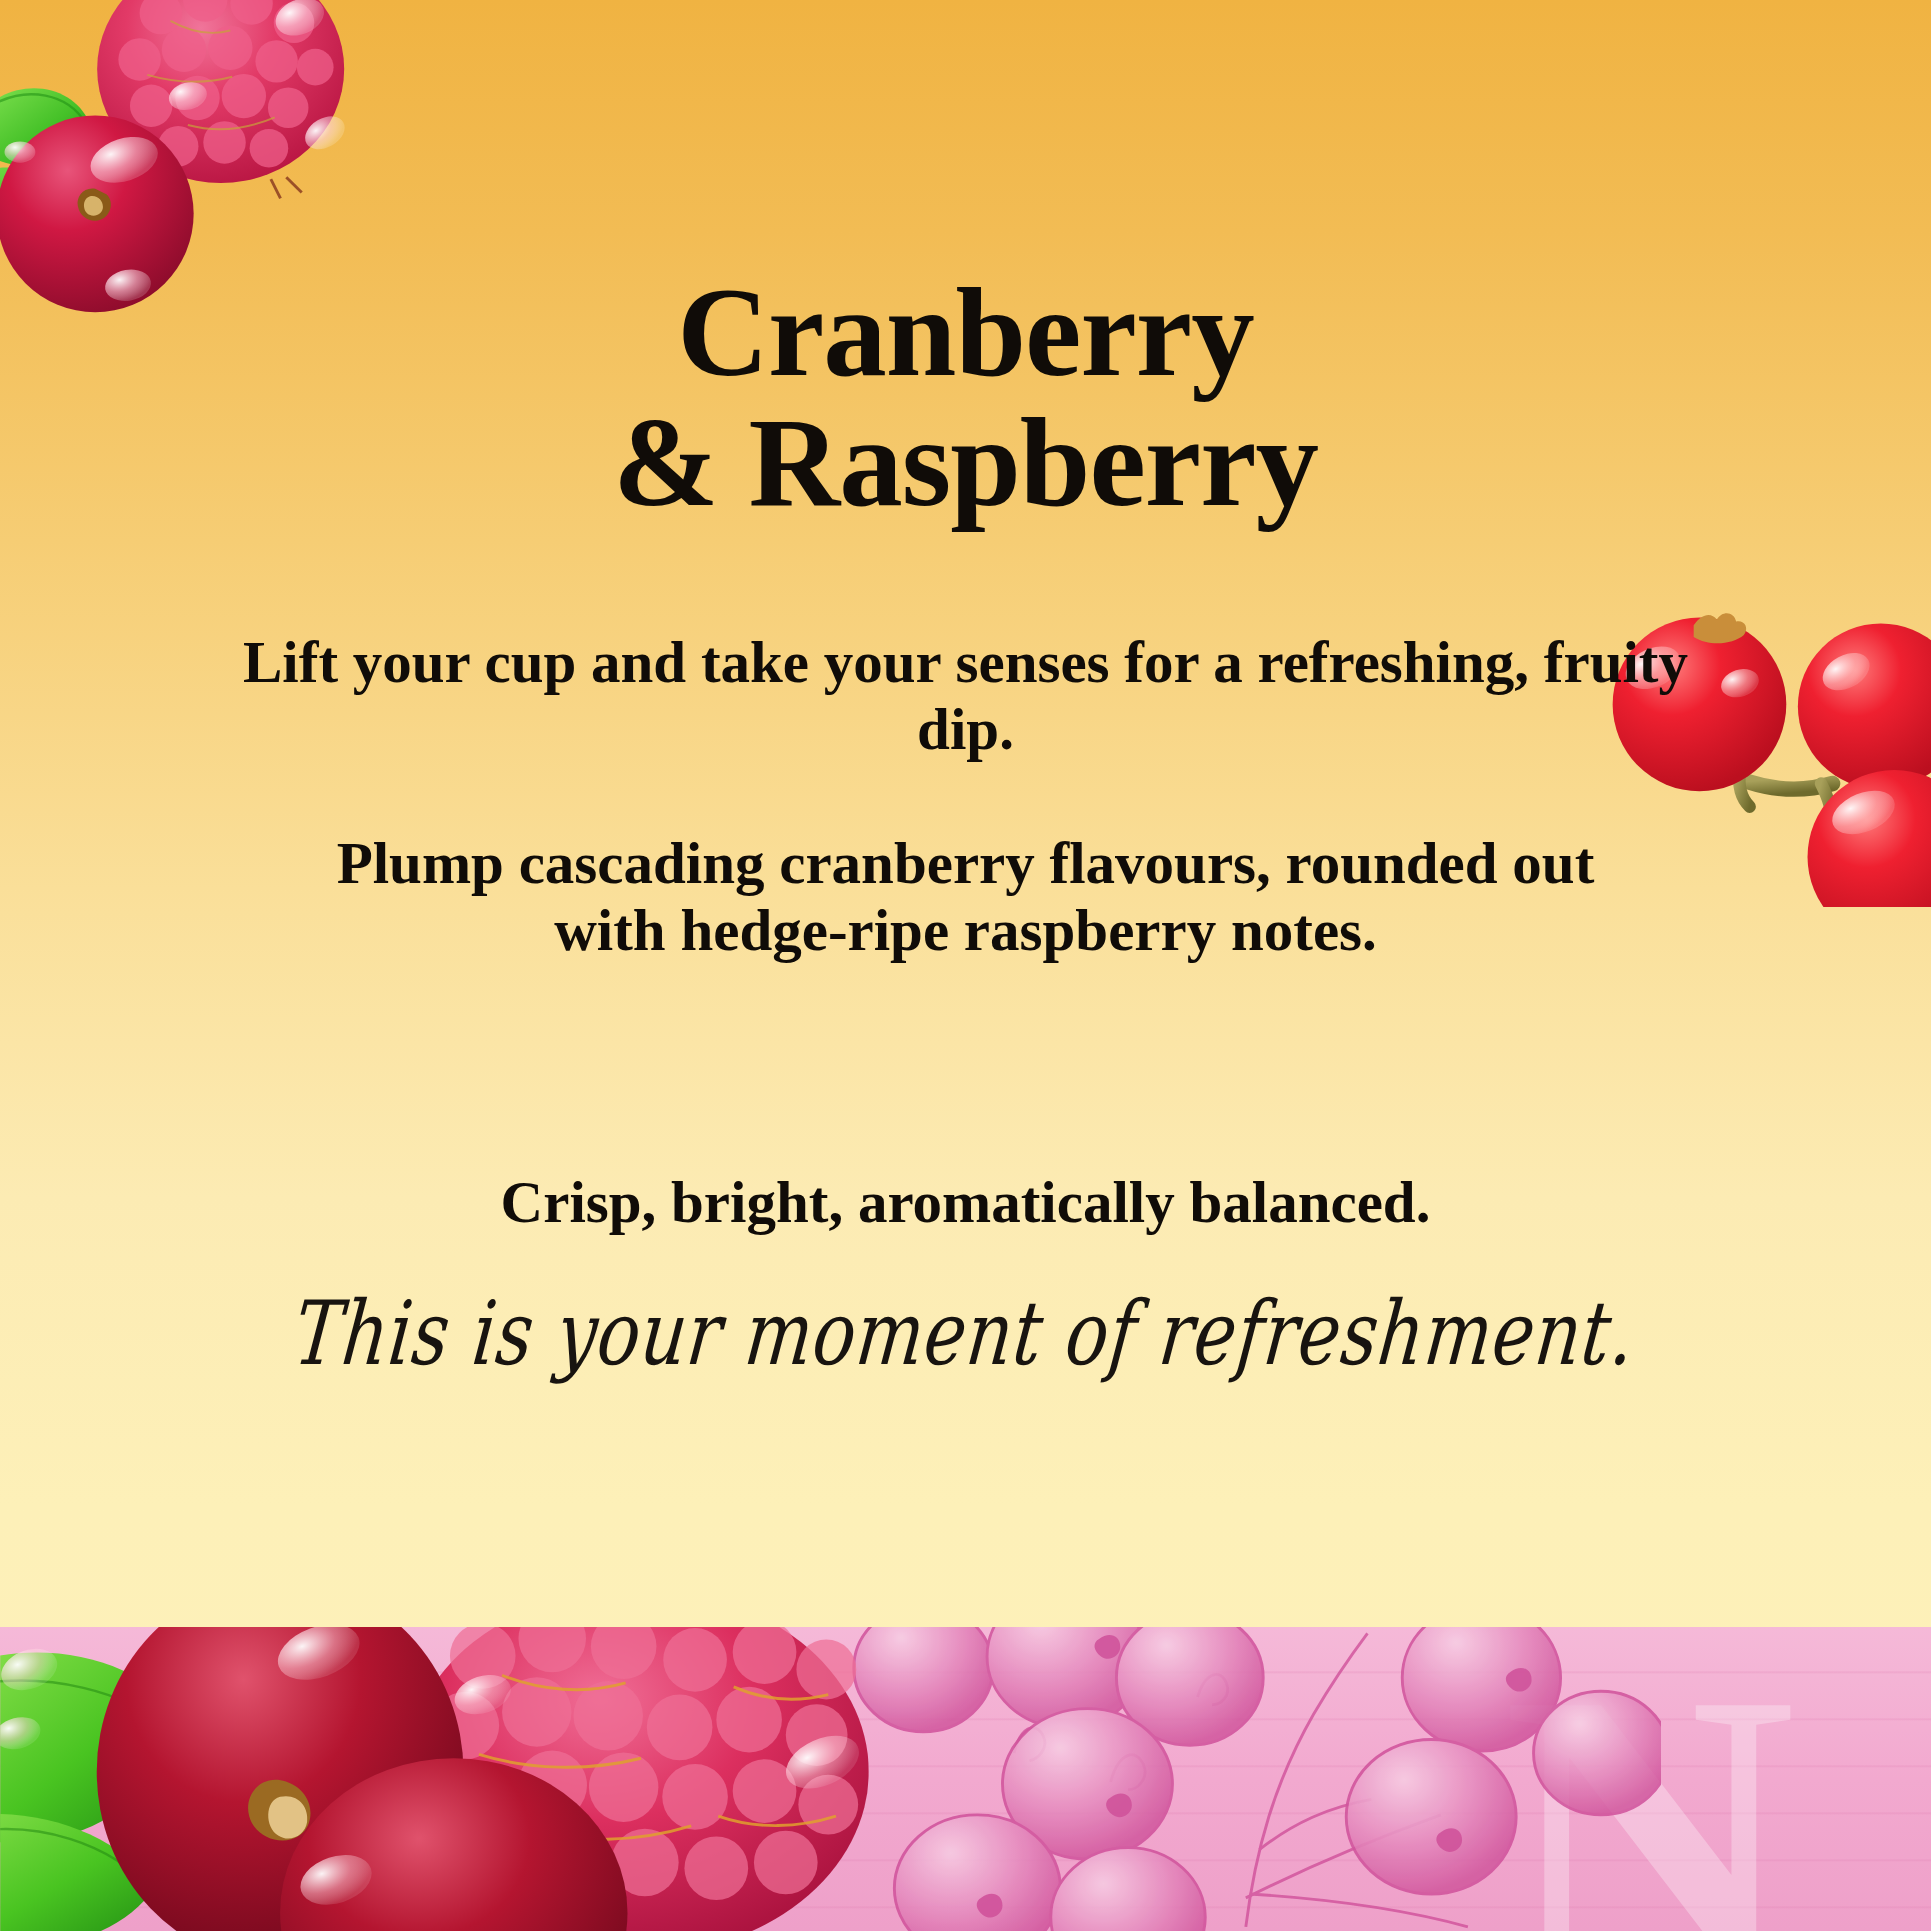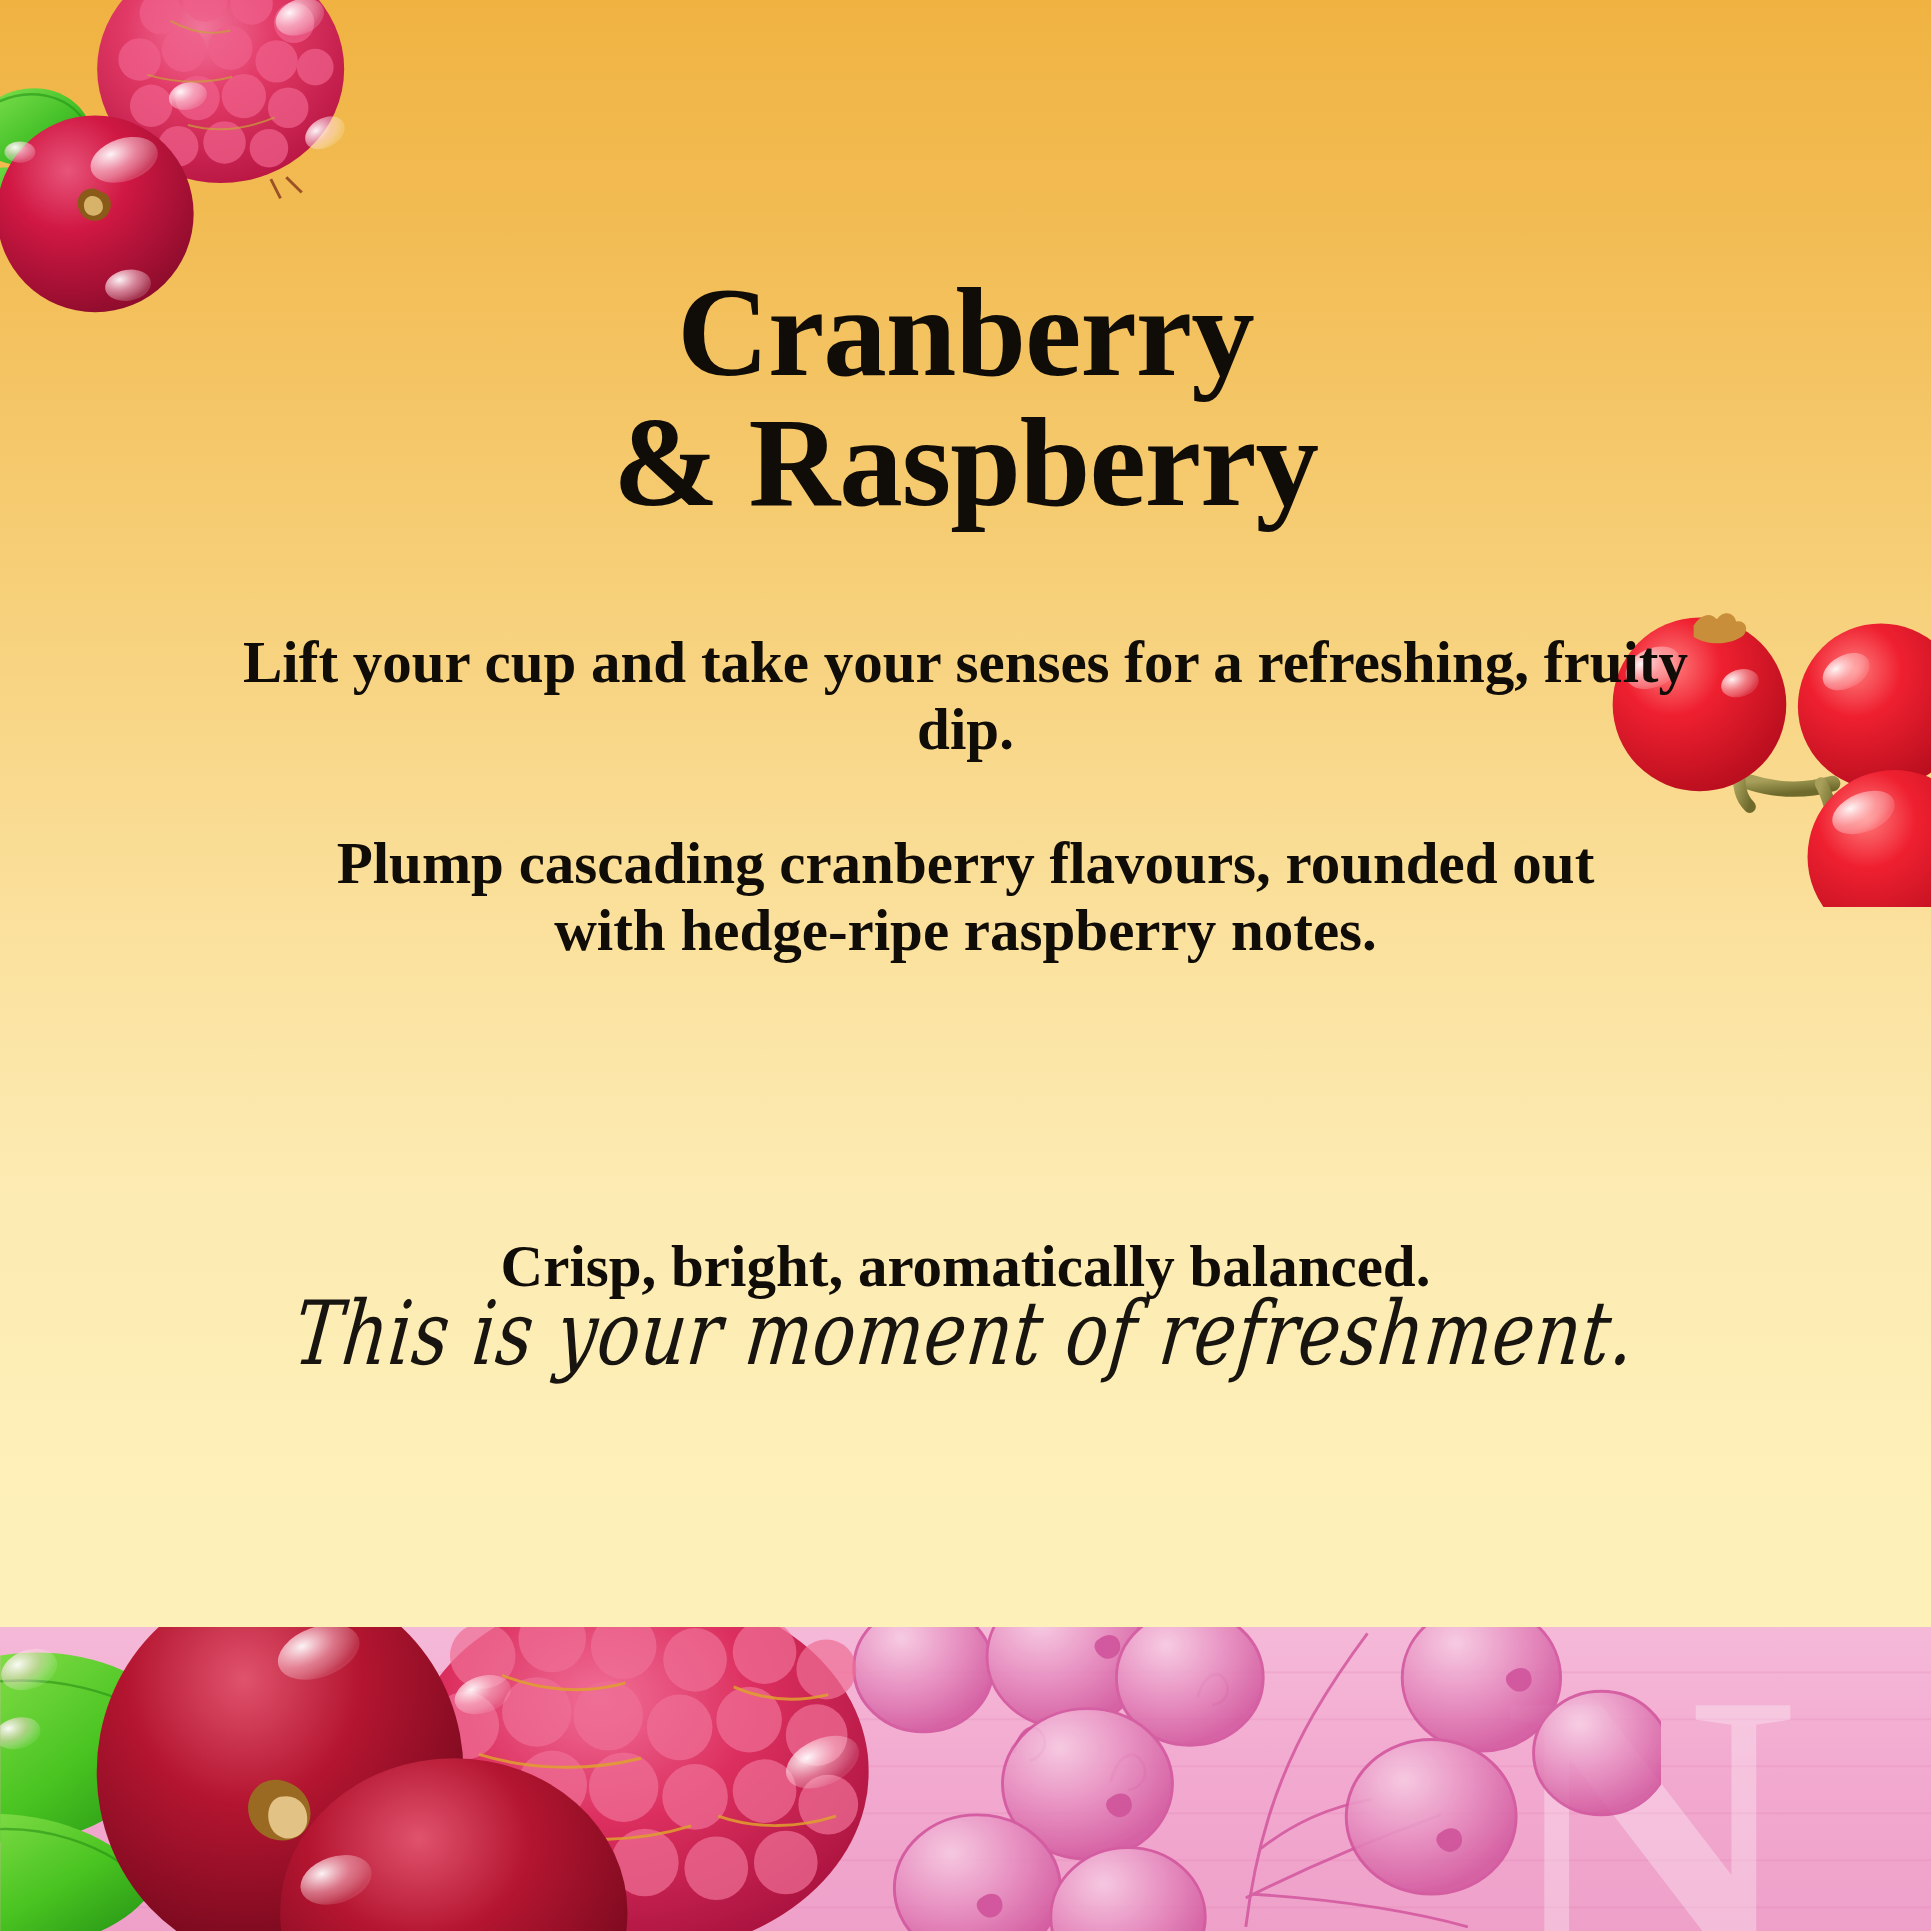--- a/index.html
+++ b/index.html
@@ -79,21 +79,21 @@
     transform: translateX(-50%);
     color: #100c08;
     font-family: "Liberation Serif", "DejaVu Serif", serif;
     font-weight: 700;
     font-size: 59px;
     line-height: 1.13;
     width: 1506px;
   }
   .para-1 { top: 570px; }
   .para-2 { top: 806px; width: 1274px; margin-top: 24px; }
-  .para-3 { top: 1174px; }
+  .para-3 { top: 1110px; }
 
   .script {
     position: absolute;
     left: 50%;
     transform: translateX(-50%);
     top: 1289px;
     width: 1641px;
     color: #181410;
     font-family: "DejaVu Serif", "Liberation Serif", serif;
     font-style: italic;

